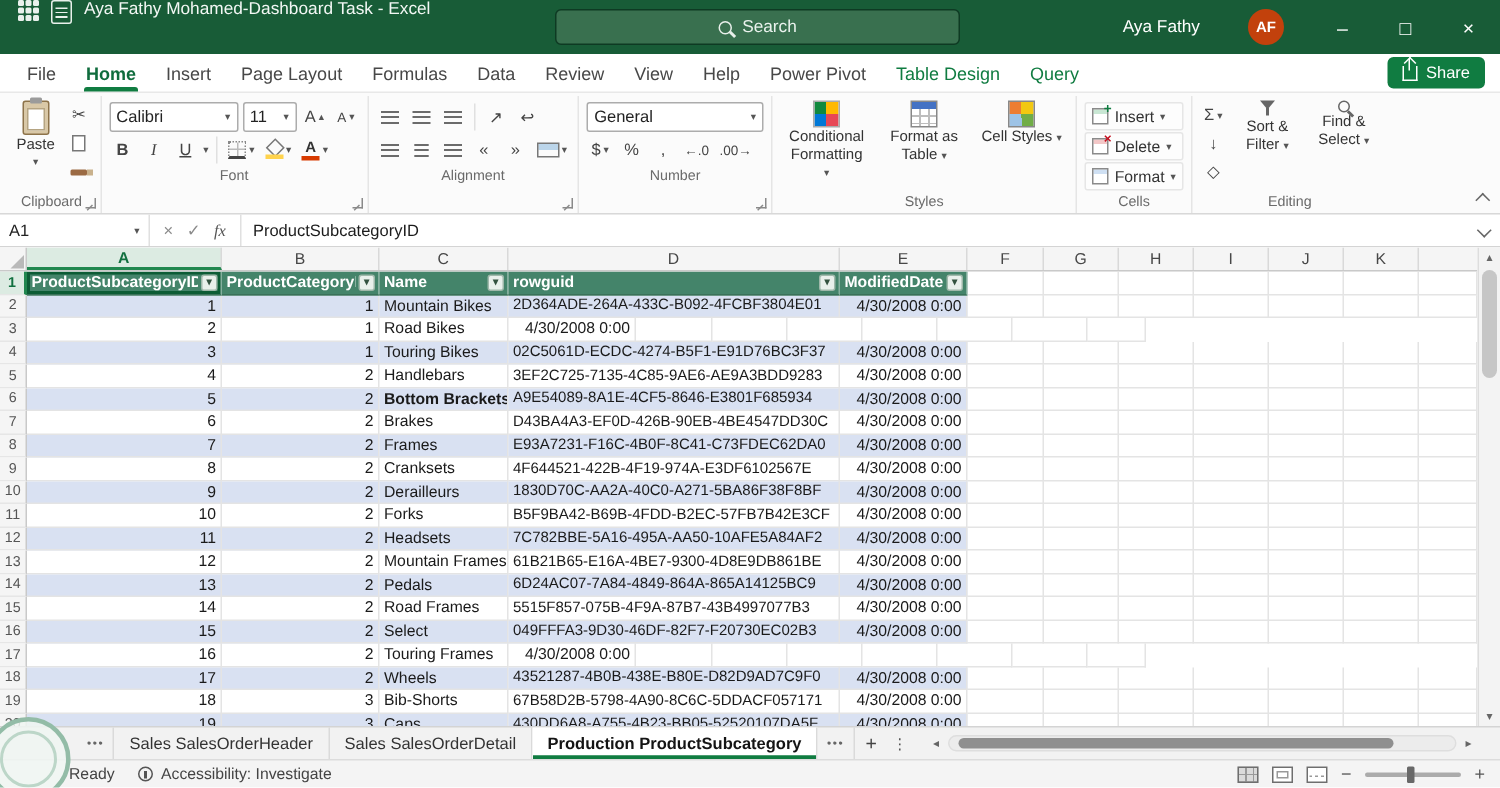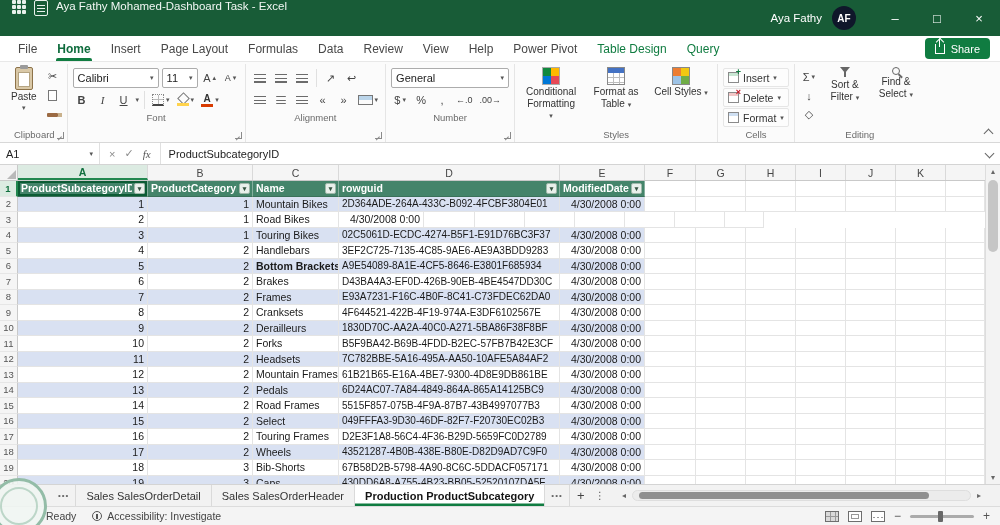--- a/index.html
+++ b/index.html
@@ -13,21 +13,21 @@
   .tb-grid i { background:#E9F1EC; border-radius:1px; }
   .tb-doc { width:14px; height:16px; border:1.3px solid #E9F1EC; border-radius:2px; margin-right:8px; position:relative; }
   .tb-doc::after { content:""; position:absolute; left:2px; right:2px; top:4px; height:7px;
     background:repeating-linear-gradient(to bottom,#E9F1EC 0 1px,transparent 1px 3px); }
   .tb-title { font-size:11.5px; color:#F2F7F4; white-space:nowrap; }
   .search-pill { position:absolute; left:370px; top:6px; width:270px; height:24px; background:#39704F; border:1px solid #0E3A23; border-radius:4px; display:flex; align-items:center; justify-content:center; gap:7px; color:#EAF2ED; font-size:11.5px; }
   .mag { width:9px; height:9px; border:1.5px solid #E8EFEA; border-radius:50%; position:relative; display:inline-block; }
   .mag::after { content:""; position:absolute; width:5px; height:1.5px; background:#E8EFEA; transform:rotate(45deg); right:-4px; bottom:-2px; }
   .tb-right { margin-left:auto; display:flex; align-items:center; height:100%; }
   .tb-user { font-size:11.5px; margin-right:10px; }
-  .avatar { width:24px; height:24px; border-radius:50%; background:#0f172a; color:#fff; font-size:10px; font-weight:bold; display:flex; align-items:center; justify-content:center; margin-right:18px; }
+  .avatar { width:24px; height:24px; border-radius:50%; background:#c2410c; color:#fff; font-size:10px; font-weight:bold; display:flex; align-items:center; justify-content:center; margin-right:18px;margin-left:22px; }
   .winbtn { width:42px; height:36px; display:flex; align-items:center; justify-content:center; font-size:13px; color:#fff; }
 
   
   .menubar { flex:0 0 26px; background:#fff; display:flex; align-items:stretch; padding-left:8px; position:relative; border-bottom:1px solid #E8E8E8; }
   .menu-tab { padding:0 10px; display:flex; align-items:center; font-size:12px; color:#484848; position:relative; white-space:nowrap; }
   .menu-tab.active { color:#0F6C3D; font-weight:bold; }
   .menu-tab.active::after { content:""; position:absolute; left:9px; right:9px; bottom:0; height:3px; background:#107C41; border-radius:2px 2px 0 0; }
   .menu-tab.contextual { color:#107C41; }
   .share-btn { position:absolute; right:10px; top:2px; height:21px; background:#107C41; color:#fff; border-radius:4px; padding:0 10px; display:flex; align-items:center; gap:6px; font-size:11px; }
   .share-ic { width:10px; height:10px; border:1.3px solid #fff; border-top:none; position:relative; }
@@ -175,20 +175,24 @@
         <i></i>
         <i></i>
         <i></i>
         <i></i>
         <i></i>
         <i></i>
         <i></i>
       </span>
     <span class="tb-doc"></span>
     <span class="tb-title">Aya Fathy Mohamed-Dashboard Task  -  Excel</span>
+    <div class="search-pill">
+      <span class="mag"></span>
+      <span>Search</span>
+    </div>
     <div class="tb-right">
       <span class="tb-user">Aya Fathy</span>
       <span class="avatar">AF</span>
       <span class="winbtn">–</span>
       <span class="winbtn">□</span>
       <span class="winbtn">×</span>
     </div>
   </div>
 
   <div class="menubar">
@@ -693,21 +697,20 @@
             <div class="c" style="width: 50px;"></div>
             <div class="c" style="width: 50px;"></div>
             <div class="c" style="width: 50px;"></div>
             <div class="c" style="width: 39px;"></div>
           </div>
           <div class="r">
             <div class="gut">17</div>
             <div class="c num" style="width: 130px;">16</div>
             <div class="c num" style="width: 105px;">2</div>
             <div class="c" style="width: 86px;">Touring Frames</div>
-            <div class="c guid" style="width: 221px;">D2E3F1A8-56C4-4F36-B29D-5659FC0D2789</div>
             <div class="c num" style="width: 85px;">4/30/2008 0:00</div>
             <div class="c" style="width: 51px;"></div>
             <div class="c" style="width: 50px;"></div>
             <div class="c" style="width: 50px;"></div>
             <div class="c" style="width: 50px;"></div>
             <div class="c" style="width: 50px;"></div>
             <div class="c" style="width: 50px;"></div>
             <div class="c" style="width: 39px;"></div>
           </div>
           <div class="r">
@@ -762,22 +765,22 @@
       <div class="vtrack">
           <div class="vthumb"></div>
         </div>
       <div class="varrow">▾</div>
     </div>
   </div>
 
   <div class="tabsrow">
     <div style="display:flex">
         <div class="stab overflow">•••</div>
+        <div class="stab">Sales SalesOrderHeader</div>
         <div class="stab">Sales SalesOrderDetail</div>
-        <div class="stab">Sales SalesOrderHeader</div>
         <div class="stab active">Production ProductSubcategory</div>
         <div class="stab overflow">•••</div>
       </div>
     <div class="addtab">+</div>
     <div class="kebab">⋮</div>
     <div class="hscroll">
       <span class="harrow">◂</span>
       <div class="htrack">
           <div class="hthumb"></div>
         </div>

